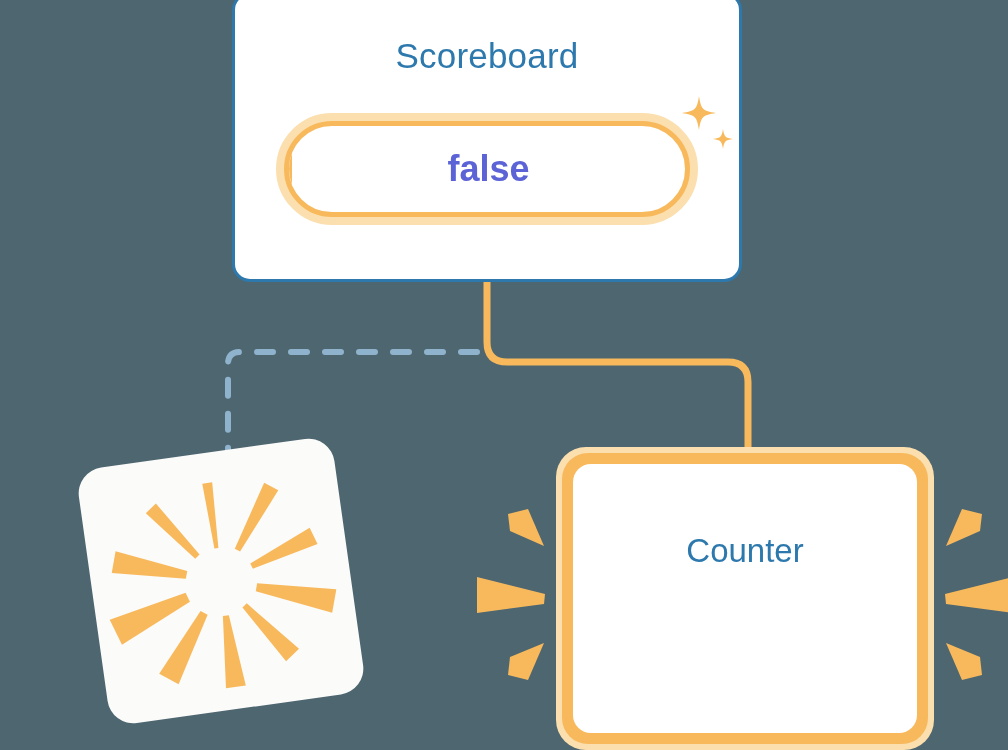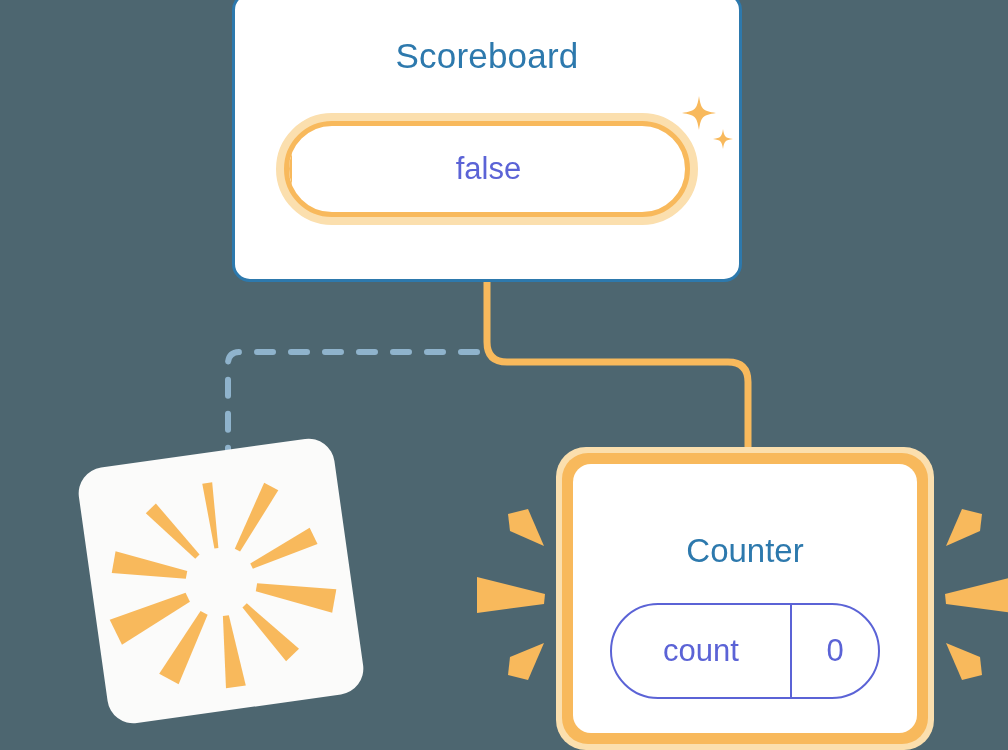--- a/index.html
+++ b/index.html
@@ -100,22 +100,22 @@
     width: 3px;
     background: #f8b95c;
     align-self: stretch;
   }
   #scoreboard-pill .pv {
     flex: 1 1 auto;
     display: flex;
     align-items: center;
     justify-content: center;
     color: #5b63d6;
-    font-size: 31px;
-    font-weight: 400;
+    font-size: 36px;
+    font-weight: 700;
   }
 
   
   #sparkles {
     position: absolute;
     left: 674px;
     top: 92px;
     width: 70px;
     height: 70px;
     z-index: 5;
@@ -308,21 +308,16 @@
       <polygon points="79,77 11,94 12,104 79,113"></polygon>
       <polygon points="46,157 12,143 28,180 48,175"></polygon>
     </g>
   </svg>
 
   <div id="counter-card">
     <div id="counter-halo"></div>
     <div id="counter-border"></div>
     <div id="counter-inner">
       <div id="counter-title">Counter</div>
-      <div id="counter-pill">
-        <div class="pk">count</div>
-        <div class="pdiv"></div>
-        <div class="pv">0</div>
-      </div>
     </div>
   </div>
 
 </div>
 
 </body></html>

